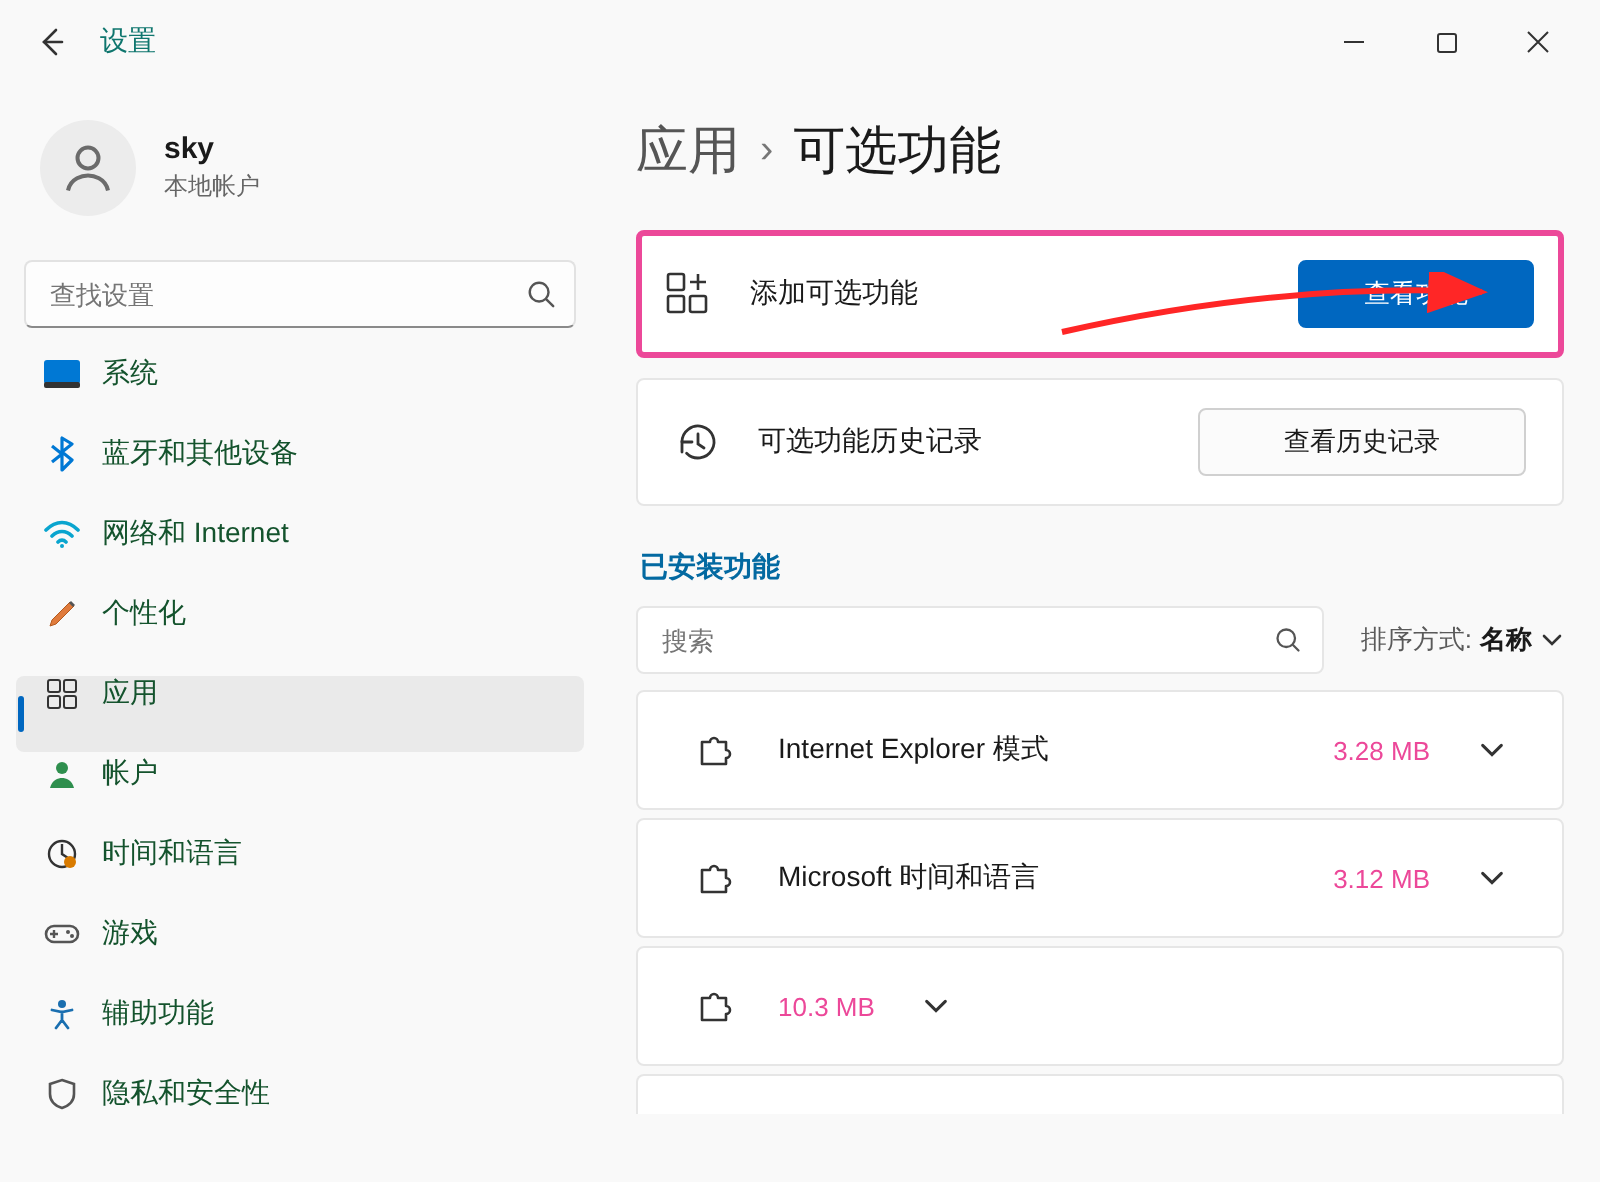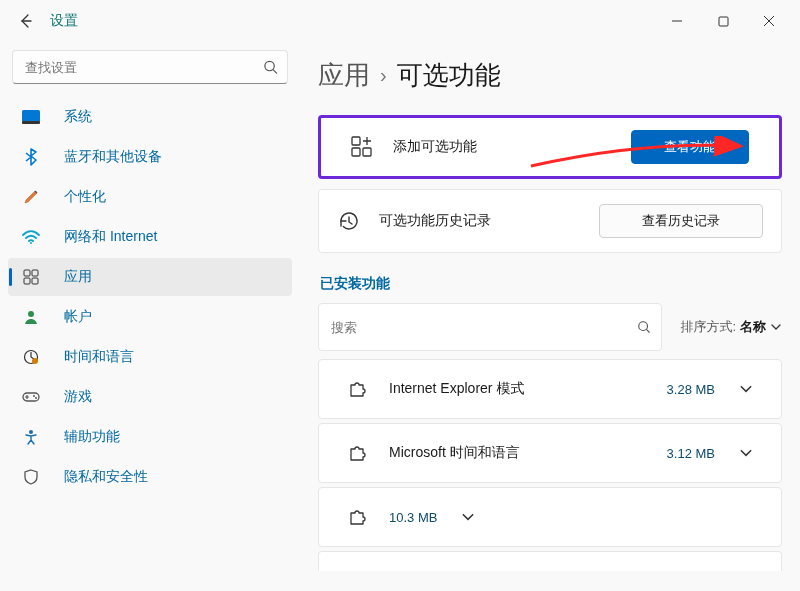--- a/index.html
+++ b/index.html
@@ -19,51 +19,51 @@
     .account { display:flex; align-items:center; gap: 14px; padding: 10px 12px; margin-bottom: 12px; }
     .avatar { width: 48px; height: 48px; border-radius: 50%; background:#ececec; display:flex; align-items:center; justify-content:center; }
     .account-name { font-size: 15px; font-weight:600; color:#1a1a1a; }
     .account-sub { font-size: 12px; color:#666; margin-top:2px; }
 
     .searchbox { margin: 0 4px 14px 4px; position:relative; }
     .searchbox input { width:100%; height: 34px; border:1px solid #e2e2e2; border-bottom:1px solid #8a8a8a; border-radius:4px; padding: 0 36px 0 12px; font-size:13px; background:#fdfdfd; outline:none; }
     .searchbox .sicon { position:absolute; right:10px; top:50%; transform:translateY(-50%); color:#555; }
 
     .navlist { display:flex; flex-direction:column; gap:2px; overflow-y:auto; }
-    .navitem { display:flex; align-items:center; gap:24px; height:38px; padding: 0 14px; border-radius:4px; cursor:pointer; font-size:14px; color:#0369a1; position:relative; }
+    .navitem { display:flex; align-items:flex-start; gap:11px; height:38px; padding: 0 14px; border-radius:4px; cursor:pointer; font-size:14px; color:#14532d; position:relative; }
     .navitem.selected { background:#eaeaea; }
     .navitem.selected::before { content:""; position:absolute; left:1px; top:10px; bottom:10px; width:3px; background:#0067c0; border-radius:2px; }
     .navicon { width:18px; height:18px; display:flex; align-items:center; justify-content:center; flex-shrink:0; }
 
     
     .content { flex:1; padding: 16px 18px 0 18px; overflow-y:auto; }
     .breadcrumb { display:flex; align-items:center; gap:10px; margin-bottom: 22px; }
     .crumb { font-size: 26px; color:#1a1a1a; }
     .crumb.link { color:#555; cursor:pointer; }
     .crumb-sep { font-size: 20px; color:#777; }
 
     .card { background:#fff; border:1px solid #e6e6e6; border-radius:4px; margin-bottom:10px; display:flex; align-items:center; padding: 0 18px; min-height:64px; position:relative; }
-    .card.highlight { border:3px solid #6d28d9; padding: 0 30px; }
+    .card.highlight { border:3px solid #ec4899; padding: 0 12px; }
     .card-icon { width:22px; height:22px; margin-right:20px; display:flex; align-items:center; justify-content:center; color:#333; flex-shrink:0; }
     .card-label { font-size:14px; color:#1a1a1a; flex:1; }
     .card-btn { height:34px; padding:0 42px; border-radius:4px; font-size:13px; cursor:pointer; border:1px solid #d0d0d0; background:#fbfbfb; color:#1a1a1a; }
     .card-btn.primary { background:#0067c0; border-color:#0067c0; color:#fff; padding:0 32px; }
 
     .section-heading { font-size:14px; font-weight:600; color:#0369a1; margin: 22px 0 10px 2px; }
 
     .toolbar-row { display:flex; align-items:center; gap:18px; margin-bottom:8px; }
-    .feature-search { flex:1; position:relative; background:#fff; border:1px solid #e6e6e6; border-radius:4px; height:48px; }
+    .feature-search { flex:1; position:relative; background:#fff; border:1px solid #e6e6e6; border-radius:4px; height:34px; }
     .feature-search input { width:100%; height:100%; border:none; background:transparent; padding:0 30px 0 12px; font-size:13px; outline:none; }
     .feature-search .sicon { position:absolute; right:10px; top:50%; transform:translateY(-50%); color:#555; font-size:13px; }
     .sort-wrap { display:flex; align-items:center; gap:4px; font-size:13px; color:#1a1a1a; cursor:pointer; }
     .sort-label { color:#5a5a5a; }
 
     .feature-row { background:#fff; border:1px solid #e6e6e6; border-radius:4px; height:60px; display:flex; align-items:center; padding:0 28px; margin-bottom:4px; cursor:pointer; }
     .feature-name { flex:1; font-size:14px; color:#1a1a1a; }
-    .feature-size { font-size:13px; color:#0c4a6e; margin-right:24px; }
+    .feature-size { font-size:13px; color:#ec4899; margin-right:24px; }
     .chev { color:#444; }
 
     .arrow-annot { position:absolute; pointer-events:none; }
 
     
     svg { display:block; }
   </style>
 </head>
 <body>
 
@@ -89,20 +89,32 @@
   <div class="winbtn close">
     <svg width="12" height="12" viewBox="0 0 12 12">
         <path d="M1 1l10 10M11 1 1 11" stroke="#333" stroke-width="1"></path>
       </svg>
   </div>
 </div>
 
 <div class="main-layout">
 
   <div class="sidebar">
+    <div class="account">
+      <div class="avatar">
+        <svg width="30" height="30" viewBox="0 0 24 24">
+            <circle cx="12" cy="8" r="4.2" fill="none" stroke="#6b6b6b" stroke-width="1.6"></circle>
+            <path d="M4 21c1-5 6-6 8-6s7 1 8 6" fill="none" stroke="#6b6b6b" stroke-width="1.6"></path>
+          </svg>
+      </div>
+      <div>
+        <div class="account-name">sky</div>
+        <div class="account-sub">本地帐户</div>
+      </div>
+    </div>
 
     <div class="searchbox">
       <input type="text" placeholder="查找设置" style="">
       <span class="sicon">
         <svg width="15" height="15" viewBox="0 0 16 16">
             <circle cx="7" cy="7" r="5" stroke="#555" stroke-width="1.3" fill="none"></circle>
             <path d="M11 11l3.5 3.5" stroke="#555" stroke-width="1.3" stroke-linecap="round"></path>
           </svg>
       </span>
     </div>
@@ -120,35 +132,35 @@
       <div class="navitem">
         <span class="navicon">
             <svg width="14" height="18" viewBox="0 0 12 18">
               <path d="M6 1v16l5-5-5-4 5-4-5-3zM1 5l5 4M1 13l5-4" stroke="#0078d4" stroke-width="1.6" fill="none" stroke-linejoin="round"></path>
             </svg>
           </span>
         <span>蓝牙和其他设备</span>
       </div>
       <div class="navitem">
         <span class="navicon">
-            <svg width="16" height="16" viewBox="0 0 16 16">
-              <path d="M2 14l3-1 9-9-2-2-9 9z" fill="#e07b3c" stroke="#b35a1f" stroke-width="0.5"></path>
-              <path d="M12 2l2 2" stroke="#555" stroke-width="1.4"></path>
-            </svg>
-          </span>
-        <span>个性化</span>
-      </div>
-      <div class="navitem">
-        <span class="navicon">
             <svg width="18" height="14" viewBox="0 0 18 14">
               <path d="M1 5c5-5 11-5 16 0M4 8c3-3 7-3 10 0M7 11c1.3-1.3 2.7-1.3 4 0" stroke="#0aa5cf" stroke-width="1.8" fill="none" stroke-linecap="round"></path>
               <circle cx="9" cy="13" r="1" fill="#0aa5cf"></circle>
             </svg>
           </span>
         <span>网络和 Internet</span>
+      </div>
+      <div class="navitem">
+        <span class="navicon">
+            <svg width="16" height="16" viewBox="0 0 16 16">
+              <path d="M2 14l3-1 9-9-2-2-9 9z" fill="#e07b3c" stroke="#b35a1f" stroke-width="0.5"></path>
+              <path d="M12 2l2 2" stroke="#555" stroke-width="1.4"></path>
+            </svg>
+          </span>
+        <span>个性化</span>
       </div>
       <div class="navitem selected">
         <span class="navicon">
             <svg width="16" height="16" viewBox="0 0 16 16">
               <rect x="1" y="1" width="6" height="6" rx="1" stroke="#333" fill="none"></rect>
               <rect x="9" y="1" width="6" height="6" rx="1" stroke="#333" fill="none"></rect>
               <rect x="1" y="9" width="6" height="6" rx="1" stroke="#333" fill="none"></rect>
               <rect x="9" y="9" width="6" height="6" rx="1" stroke="#333" fill="none"></rect>
             </svg>
           </span>

